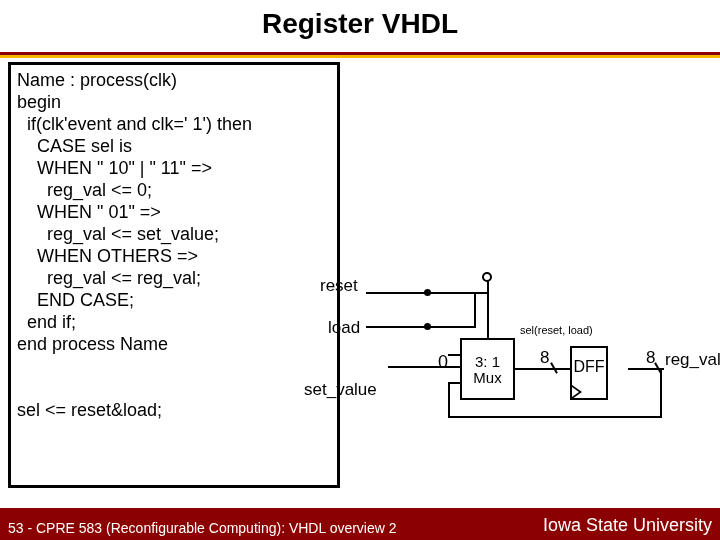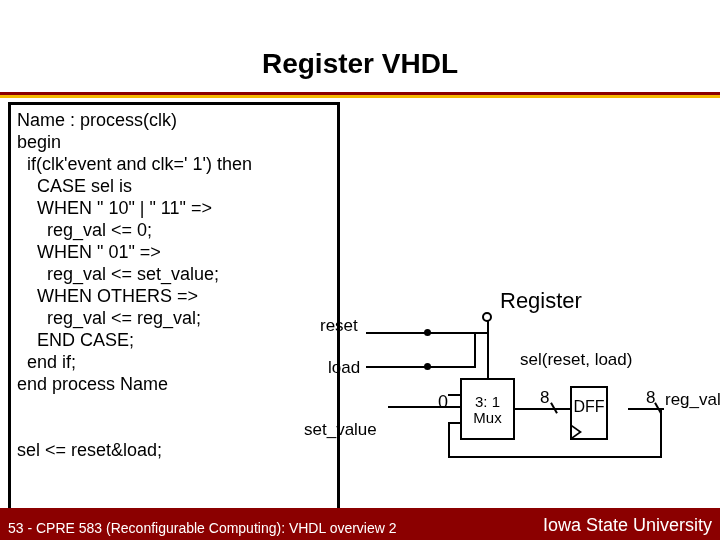--- a/index.html
+++ b/index.html
@@ -10,21 +10,20 @@
     font-family: Arial, Helvetica, sans-serif;
     position: relative;
     overflow: hidden;
   }
   .title {
     text-align: center;
     font-weight: bold;
     font-size: 28px;
     padding-top: 8px;
     color: #000;
-    margin-top: 40px;
   }
   .sep-wrap {
     margin-top: 12px;
     width: 100%;
   }
   .sep-red { height: 3px; background: #8b0000; }
   .sep-orange { height: 3px; background: #f5b800; }
   .content {
     position: relative;
     width: 100%;
@@ -55,21 +54,21 @@
     left: 150px;
     top: 0;
     font-size: 22px;
     color: #000;
   }
   .sig-label { position: absolute; font-size: 17px; }
   .reset-lbl { left: -30px; top: 28px; }
   .load-lbl  { left: -22px; top: 70px; }
   .setv-lbl  { left: -46px; top: 92px; margin-top: 40px; }
   .zero-lbl  { left: 88px; top: 104px; font-size: 18px; }
-  .sel-lbl   { left: 170px; top: 62px; font-size: 17px; }
+  .sel-lbl   { left: 170px; top: 76px; font-size: 11px; }
   .regval-lbl{ left: 315px; top: 102px; font-size: 17px; white-space: nowrap; }
   .bus8-1    { left: 190px; top: 100px; font-size: 17px; }
   .bus8-2    { left: 296px; top: 100px; font-size: 17px; }
 
   .line { position: absolute; background: #000; }
   .hline { height: 2px; }
   .vline { width: 2px; }
 
   
   .mux {
@@ -166,21 +165,20 @@
     WHEN OTHERS =&gt;
       reg_val &lt;= reg_val;
     END CASE;
   end if;
 end process Name
 
 
 sel &lt;= reset&amp;load;</div>
 
   <div class="diagram">
-    <div class="reg-label">Register</div>
 
     <div class="sig-label reset-lbl">reset</div>
     <div class="sig-label load-lbl">load</div>
     <div class="sig-label setv-lbl">set_value</div>
     <div class="sig-label zero-lbl">0</div>
     <div class="sig-label sel-lbl">sel(reset, load)</div>
     <div class="sig-label bus8-1">8</div>
     <div class="sig-label bus8-2">8</div>
     <div class="sig-label regval-lbl">reg_val</div>
 

